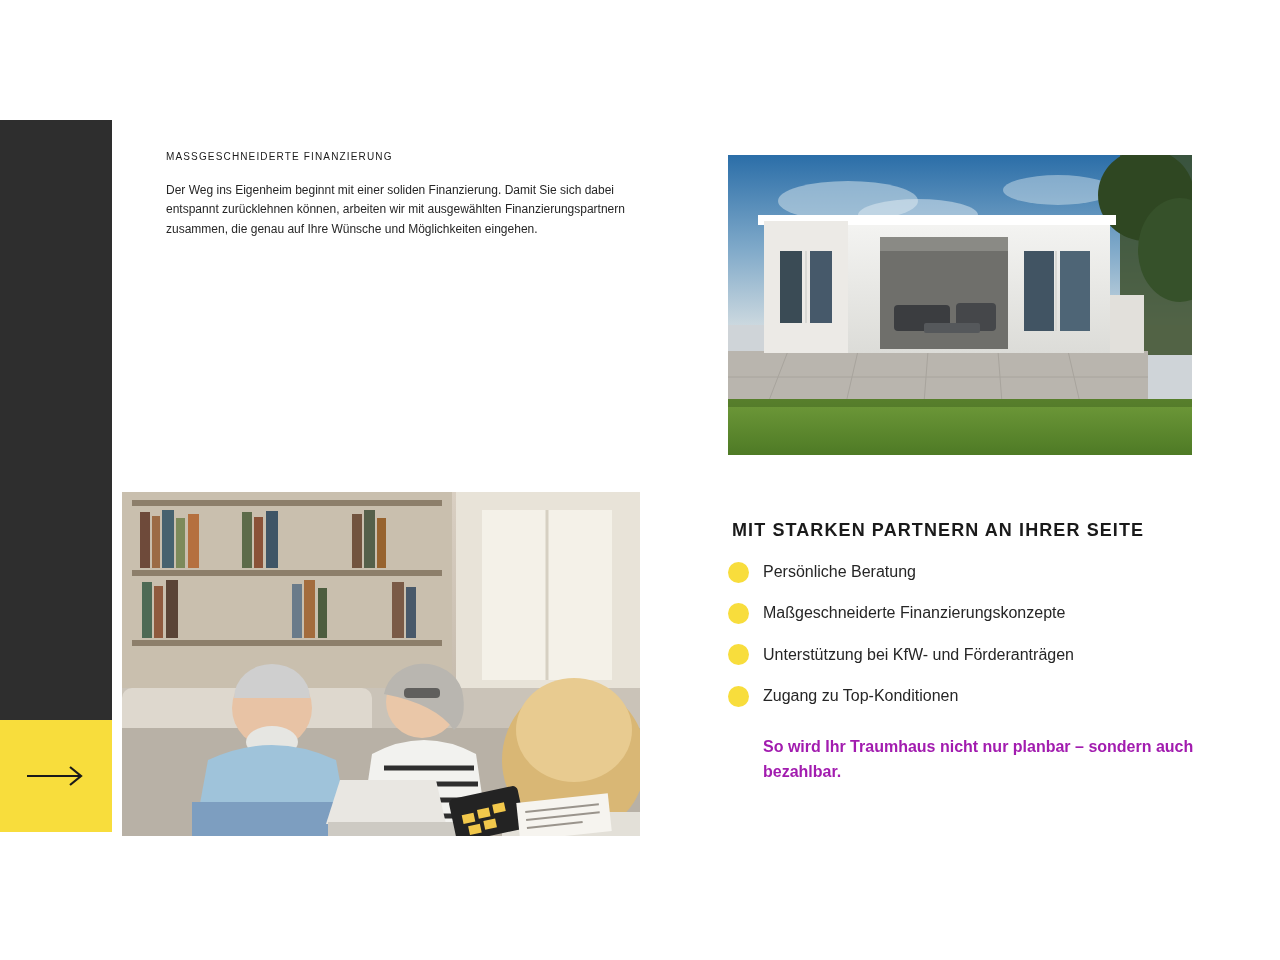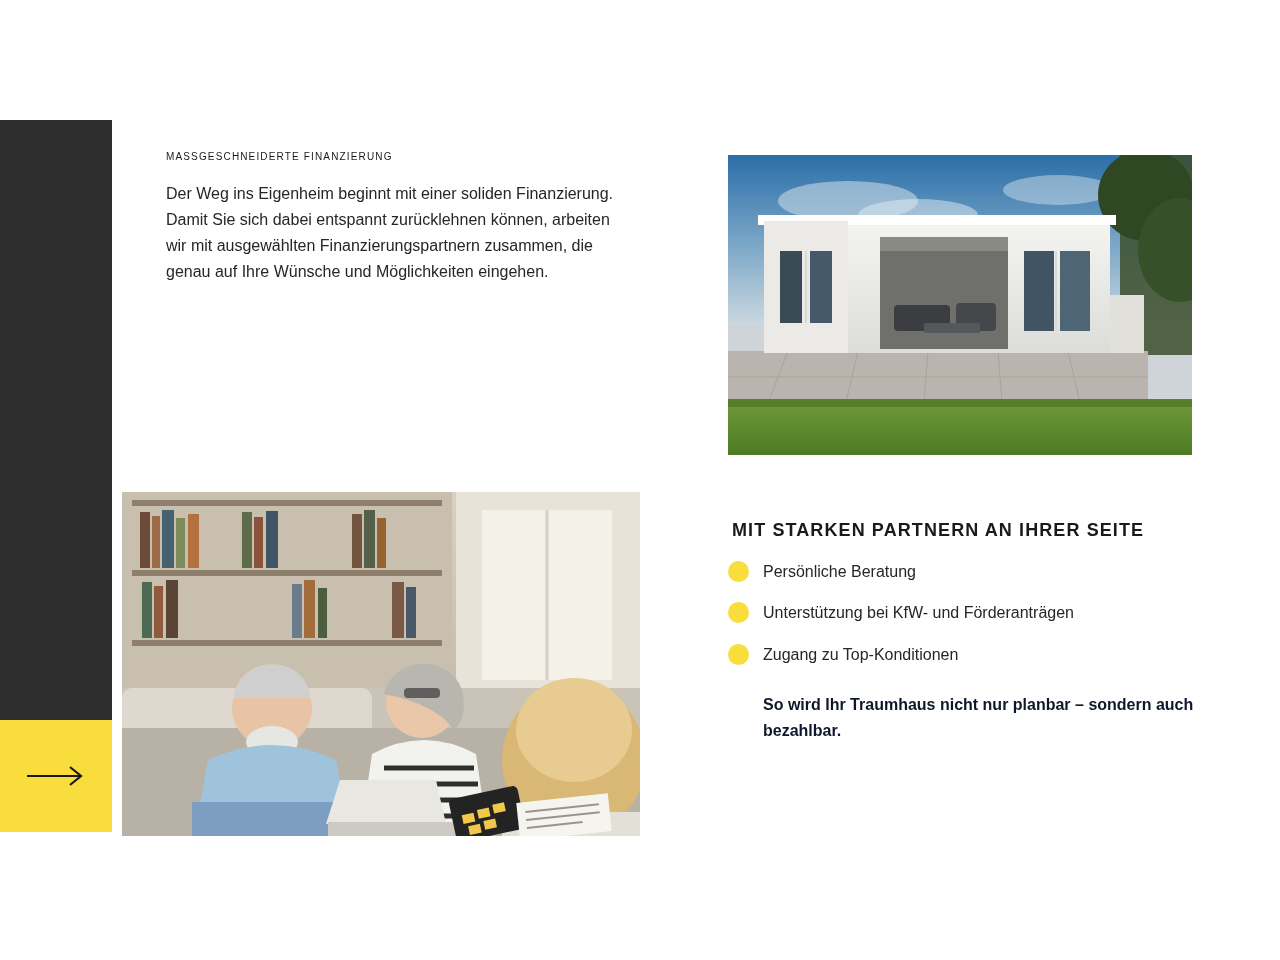--- a/index.html
+++ b/index.html
@@ -47,21 +47,21 @@
   }
   .heading {
     font-size: 10px;
     font-weight: normal;
     letter-spacing: 1.15px;
     color: #1a1a1a;
     margin: 0 0 18px 0;
     line-height: 1.3;
   }
   .para {
-    font-size: 16px;
+    font-size: 12px;
     line-height: 1.62;
     color: #262626;
     margin: 0 17px 22px 0;
     font-weight: 400;
   }
   .para:last-child { margin-bottom: 0; }
 
   
   .photo {
     position: absolute;
@@ -91,42 +91,42 @@
   }
   .partner-heading {
     font-size: 18px;
     font-weight: bold;
     letter-spacing: 1.1px;
     color: #1a1a1a;
     margin: 0 0 20px 4px;
   }
   .bullet-row {
     display: flex;
-    align-items: flex-start;
+    align-items: center;
     margin-bottom: 19px;
   }
   .bullet-dot {
     width: 21px;
     height: 21px;
     border-radius: 50%;
     background: #f8dd3c;
     flex: 0 0 auto;
     margin-right: 14px;
   }
   .bullet-text {
     font-size: 16px;
     color: #262626;
     line-height: 1.4;
   }
   .closing {
     margin: 26px 0 0 35px;
     font-size: 16px;
     font-weight: bold;
     line-height: 1.6;
-    color: #0f172a;
+    color: #a21caf;
     max-width: 470px;
   }
 </style>
 </head>
 <body>
 
 <div class="sidebar">
   
 </div>
 <div class="sidebar-accent">
@@ -317,20 +317,24 @@
 
 <div class="partner-block">
   <h3 class="partner-heading">MIT STARKEN PARTNERN AN IHRER SEITE</h3>
 
   <div class="bullet-row">
     <span class="bullet-dot"></span>
     <span class="bullet-text">Persönliche Beratung</span>
   </div>
   <div class="bullet-row">
     <span class="bullet-dot"></span>
+    <span class="bullet-text">Maßgeschneiderte Finanzierungskonzepte</span>
+  </div>
+  <div class="bullet-row">
+    <span class="bullet-dot"></span>
     <span class="bullet-text">Unterstützung bei KfW- und Förderanträgen</span>
   </div>
   <div class="bullet-row">
     <span class="bullet-dot"></span>
     <span class="bullet-text">Zugang zu Top-Konditionen</span>
   </div>
 
   <p class="closing">So wird Ihr Traumhaus nicht nur planbar – sondern auch bezahlbar.</p>
 </div>
 

